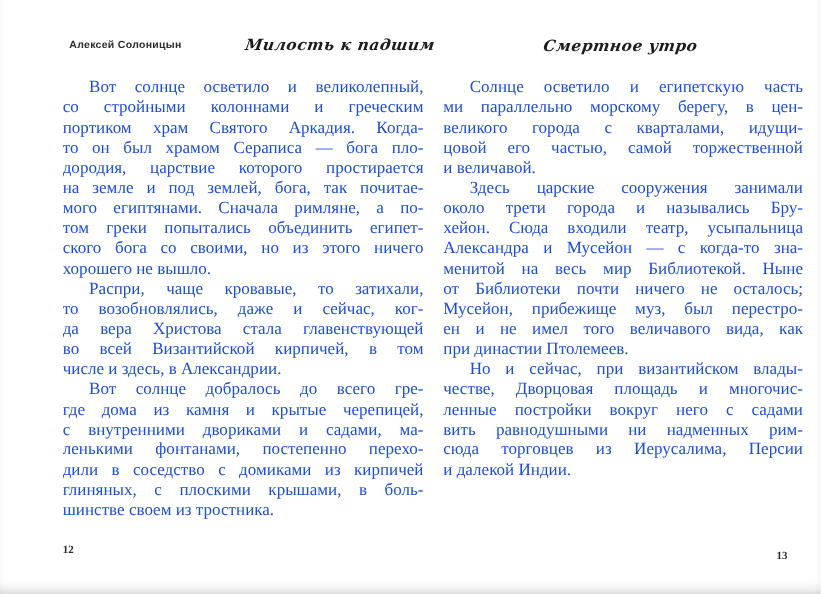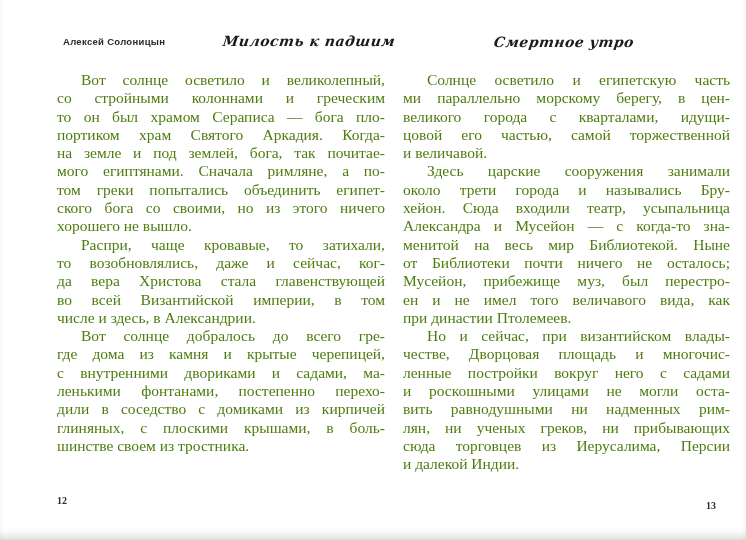--- a/index.html
+++ b/index.html
@@ -52,21 +52,21 @@
     transform: skewX(-8deg);
     margin-left: 18px;
     letter-spacing: 0.5px;
   }
   .page.right .runner-script { margin-left: 10px; }
 
   .body {
     margin-top: 21px;
     font-size: 15.5px;
     line-height: 18.3px;
-    color: #4d7c0f;
+    color: #1d4ed8;
   }
   .para { margin: 0; }
   .line { height: 18.3px; overflow: hidden; white-space: nowrap; }
   
   .line.j { text-align: justify; white-space: normal; }
   .line.j::after { content: ""; display: inline-block; width: 100%; height: 0; }
   .line.first { text-indent: 24px; }
 
   .pagenum {
     position: absolute;
@@ -86,33 +86,34 @@
 
   <div class="page left">
     <div class="pheader">
       <span class="runner-small">Алексей Солоницын</span>
       <span class="runner-script">Милость к падшим</span>
     </div>
     <div class="body">
         <div class="para">
           <div class="line j first">Вот солнце осветило и великолепный,</div>
           <div class="line j">со стройными колоннами и греческим</div>
+          <div class="line j">портиком храм Святого Аркадия. Когда-</div>
           <div class="line j">то он был храмом Сераписа — бога пло-</div>
-          <div class="line j">портиком храм Святого Аркадия. Когда-</div>
+          <div class="line j">дородия, царствие которого простирается</div>
           <div class="line j">на земле и под землей, бога, так почитае-</div>
           <div class="line j">мого египтянами. Сначала римляне, а по-</div>
           <div class="line j">том греки попытались объединить египет-</div>
           <div class="line j">ского бога со своими, но из этого ничего</div>
           <div class="line">хорошего не вышло.</div>
         </div>
         <div class="para">
           <div class="line j first">Распри, чаще кровавые, то затихали,</div>
           <div class="line j">то возобновлялись, даже и сейчас, ког-</div>
           <div class="line j">да вера Христова стала главенствующей</div>
-          <div class="line j">во всей Византийской империи, в том</div>
+          <div class="line j">во всей Византийской кирпичей, в том</div>
           <div class="line">числе и здесь, в Александрии.</div>
         </div>
         <div class="para">
           <div class="line j first">Вот солнце добралось до всего гре-</div>
           <div class="line j">где дома из камня и крытые черепицей,</div>
           <div class="line j">с внутренними двориками и садами, ма-</div>
           <div class="line j">ленькими фонтанами, постепенно перехо-</div>
           <div class="line j">дили в соседство с домиками из кирпичей</div>
           <div class="line j">глиняных, с плоскими крышами, в боль-</div>
           <div class="line">шинстве своем из тростника.</div>
@@ -142,23 +143,21 @@
           <div class="line j">менитой на весь мир Библиотекой. Ныне</div>
           <div class="line j">от Библиотеки почти ничего не осталось;</div>
           <div class="line j">Мусейон, прибежище муз, был перестро-</div>
           <div class="line j">ен и не имел того величавого вида, как</div>
           <div class="line">при династии Птолемеев.</div>
         </div>
         <div class="para">
           <div class="line j first">Но и сейчас, при византийском влады-</div>
           <div class="line j">честве, Дворцовая площадь и многочис-</div>
           <div class="line j">ленные постройки вокруг него с садами</div>
-          <div class="line j">и роскошными улицами не могли оста-</div>
           <div class="line j">вить равнодушными ни надменных рим-</div>
-          <div class="line j">лян, ни ученых греков, ни прибывающих</div>
           <div class="line j">сюда торговцев из Иерусалима, Персии</div>
           <div class="line">и далекой Индии.</div>
         </div>
       </div>
     <div class="pagenum">13</div>
   </div>
 
 </div>
 
 </body></html>

